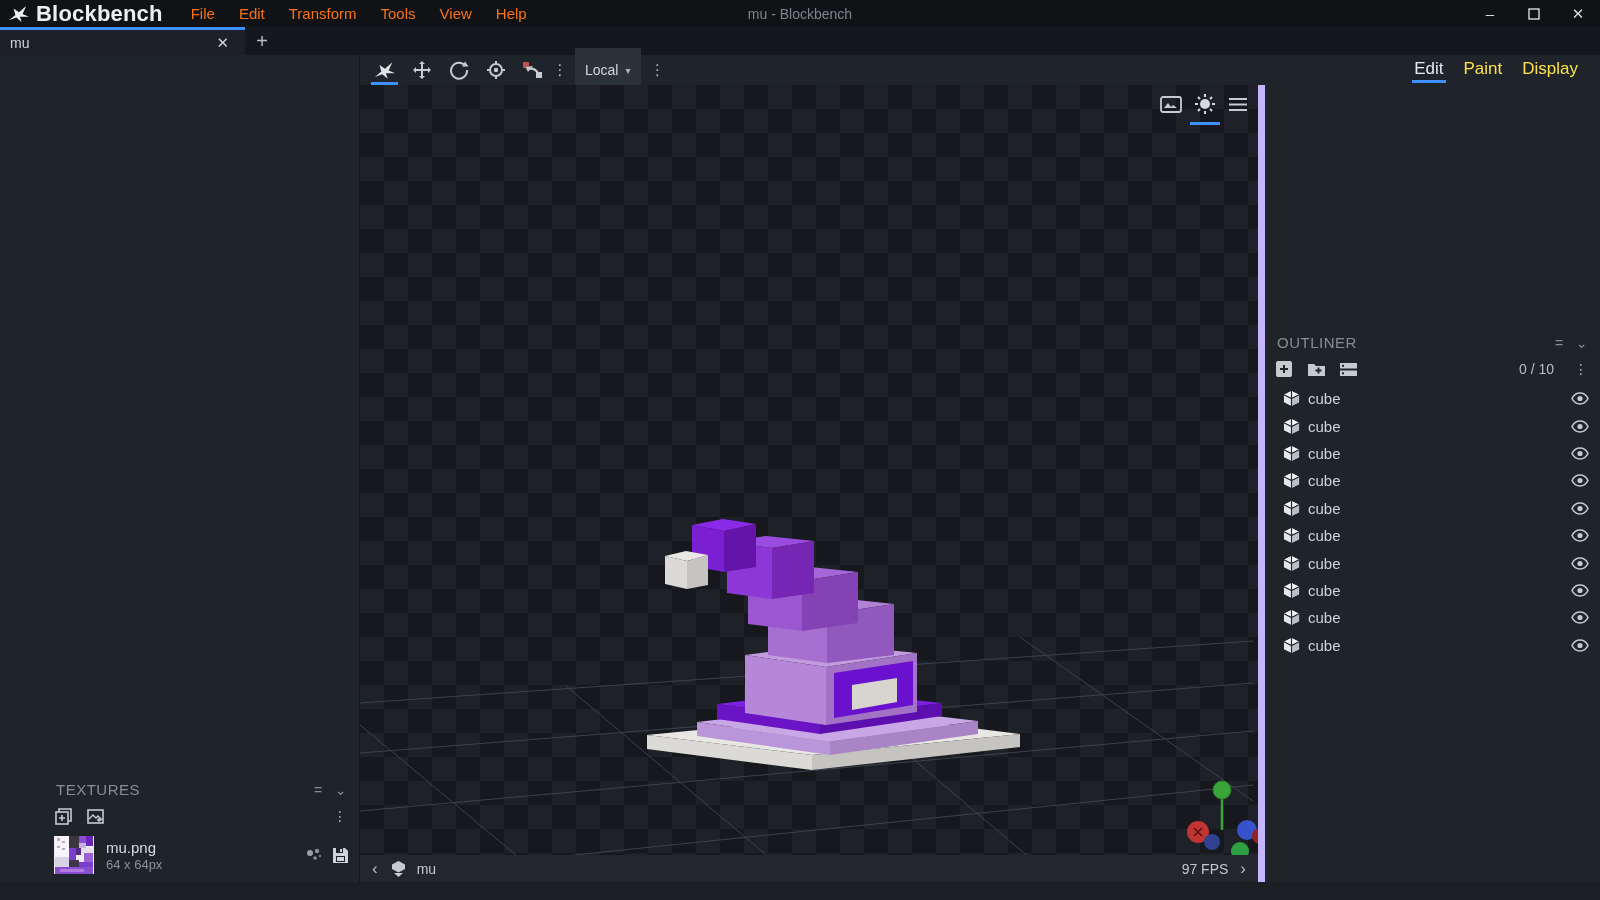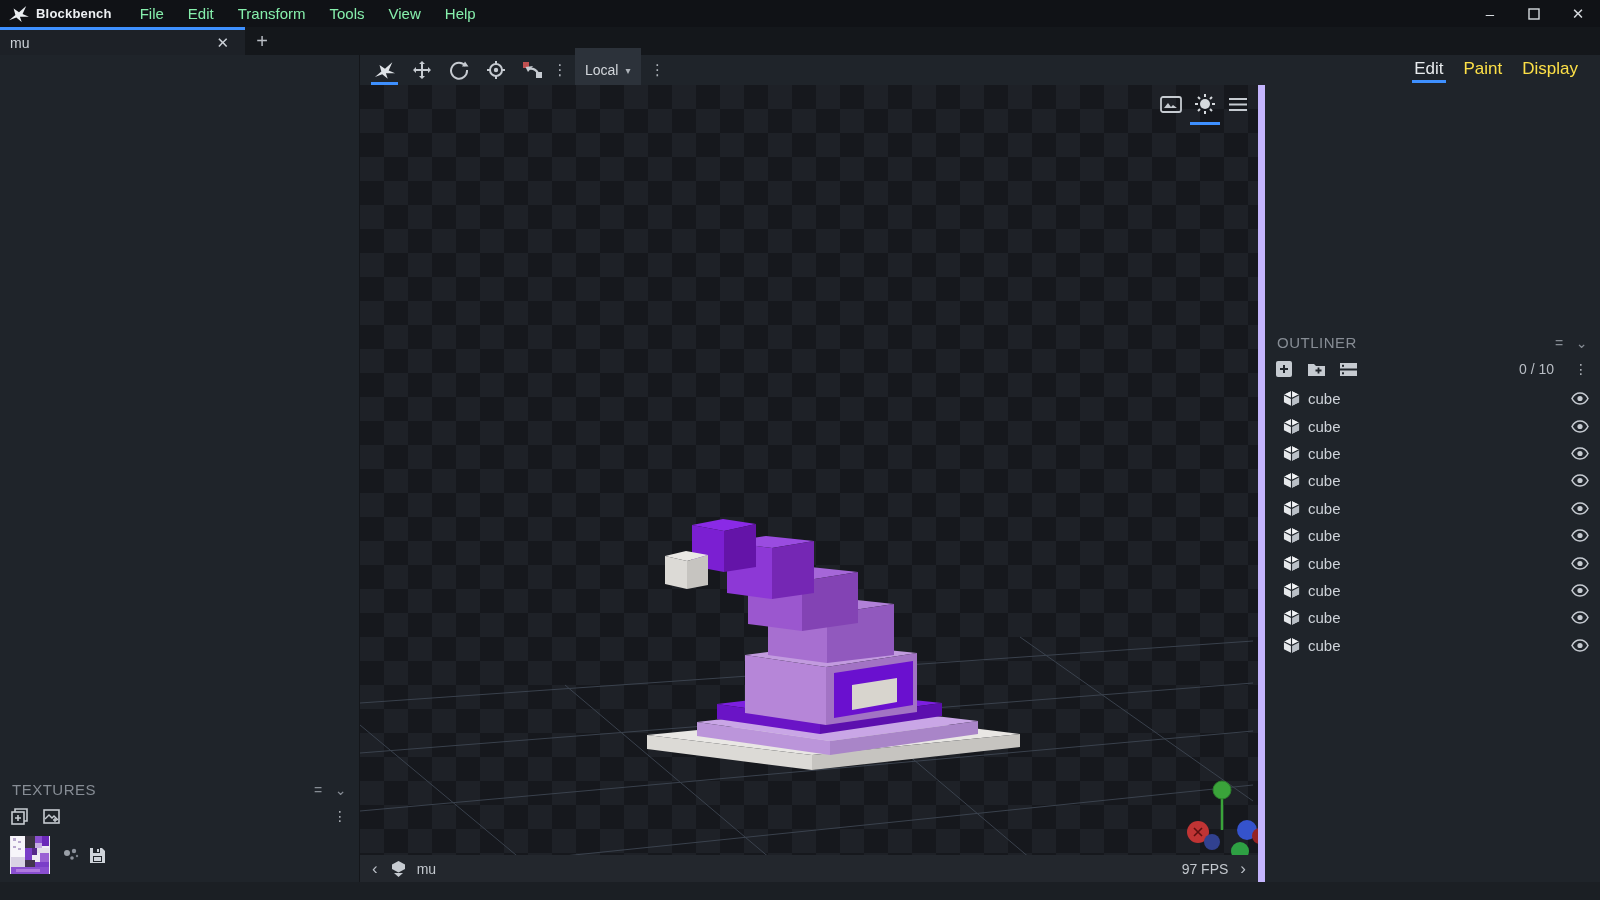--- a/index.html
+++ b/index.html
@@ -2,38 +2,38 @@
 <html><head>
 <meta charset="utf-8">
 <style>
   * { margin:0; padding:0; box-sizing:border-box; user-select:none; }
   html,body { width:1600px; height:900px; overflow:hidden; background:#1b1e23;
     font-family:"Liberation Sans","DejaVu Sans",sans-serif; color:#cacfd5; }
 
   
   .titlebar { height:27px; background:#101216; display:flex; align-items:center; font-size:15px; position:relative; }
   .tb-logo { width:22px; height:18px; margin:0 6px 0 8px; }
-  .tb-appname { font-weight:bold; font-size:13px; color:#eceff2; margin-right:18px; letter-spacing:.2px; }
+  .tb-appname { font-weight:bold; font-size:22px; color:#eceff2; margin-right:18px; letter-spacing:.2px; }
   .tb-menu { display:flex; gap:4px; }
-  .tb-menu span { padding:3px 10px; color:#86efac; cursor:default; }
+  .tb-menu span { padding:3px 10px; color:#f97316; cursor:default; }
   .tb-title { position:absolute; left:0; right:0; text-align:center; color:#7e838a; font-size:14px; pointer-events:none; }
   .tb-controls { margin-left:auto; display:flex; z-index:2; }
   .tb-controls .wbtn { width:44px; height:27px; display:flex; align-items:center; justify-content:center; color:#d6dade; font-size:15px; }
   .tb-controls .wbtn svg { display:block; }
 
   
   .tabbar { height:28px; background:#14171b; display:flex; align-items:stretch; }
   .tab { width:245px; background:#1d2127; border-top:3px solid #3e90ff; display:flex; align-items:center; padding:0 10px; font-size:14px; color:#cdd2d8; }
   .tab-label { flex:1; }
   .tab-close { font-size:15px; color:#cdd2d8; padding:0 6px; }
   .tab-new { width:34px; display:flex; align-items:center; justify-content:center; font-size:20px; color:#b9bec5; }
 
   
   .main { display:flex; height:827px; }
-  .left-panel { width:360px; background:#1f242a; display:flex; flex-direction:column; border-right:1px solid #14161a; }
+  .left-panel { width:360px; background:#1f242a; display:flex; flex-direction:column; border-right:1px solid #14161a;padding-left:44px; }
   .center-col { flex:1; display:flex; flex-direction:column; min-width:0; }
   .top-strip { height:30px; background:#1f242a; display:flex; align-items:center; }
   .right-panel { width:342px; background:#1f242a; display:flex; flex-direction:column; border-left:7px solid #c4b5fd; }
 
   
   .vp-tools { display:flex; align-items:center; height:30px; padding-left:6px; flex:1; }
   .tool { width:37px; height:30px; display:flex; align-items:center; justify-content:center; position:relative; }
   .tool svg { display:block; }
   .tool.active::after { content:""; position:absolute; left:5px; right:5px; bottom:0; height:3px; background:#3e90ff; }
   .tool-dots { width:18px; text-align:center; color:#aeb3ba; font-size:15px; letter-spacing:0; }
@@ -95,20 +95,21 @@
   <span class="tb-appname">Blockbench</span>
   <div class="tb-menu">
 
   <span>File</span>
       <span>Edit</span>
       <span>Transform</span>
       <span>Tools</span>
       <span>View</span>
       <span>Help</span>
     </div>
+  <div class="tb-title">mu - Blockbench</div>
   <div class="tb-controls">
     <div class="wbtn">–</div>
     <div class="wbtn">
       <svg width="12" height="12" viewBox="0 0 12 12">
           <rect x="1" y="1" width="10" height="10" fill="none" stroke="#d6dade" stroke-width="1.4"></rect>
         </svg>
     </div>
     <div class="wbtn">✕</div>
   </div>
 </div>
@@ -163,20 +164,24 @@
           <rect x="6" y="5" width="3" height="5" fill="#7a3ec8"></rect>
           <rect x="9" y="5" width="2" height="3" fill="#55298a"></rect>
           <rect x="11" y="5" width="5" height="2" fill="#e4e0ea"></rect>
           <rect x="12" y="7" width="4" height="4" fill="#9a62d4"></rect>
           <rect x="6" y="10" width="4" height="3" fill="#42354e"></rect>
           <rect x="0" y="9" width="6" height="4" fill="#d9d2e4"></rect>
           <rect x="10" y="11" width="6" height="2" fill="#7a3ec8"></rect>
           <rect x="0" y="13" width="16" height="3" fill="#8a4fd0"></rect>
           <rect x="2" y="14" width="10" height="1" fill="#b07ae0"></rect>
         </svg>
+        <div class="tex-meta">
+          <div class="tex-name">mu.png</div>
+          <div class="tex-size">64 x 64px</div>
+        </div>
         <div class="tex-actions">
           <svg width="19" height="16" viewBox="0 0 19 16">
             <circle cx="5" cy="6" r="3" fill="#9aa0a8"></circle>
               <circle cx="12" cy="4" r="2.2" fill="#8a9099"></circle>
               <circle cx="10" cy="11" r="1.8" fill="#8a9099"></circle>
               <circle cx="15" cy="9" r="1.2" fill="#7a8089"></circle>
           </svg>
           <svg width="17" height="17" viewBox="0 0 17 17">
             <path d="M1 1h12l3 3v12H1z" fill="#ced3d9"></path>
             <rect x="4" y="1" width="7" height="5" fill="#1f242a"></rect>

